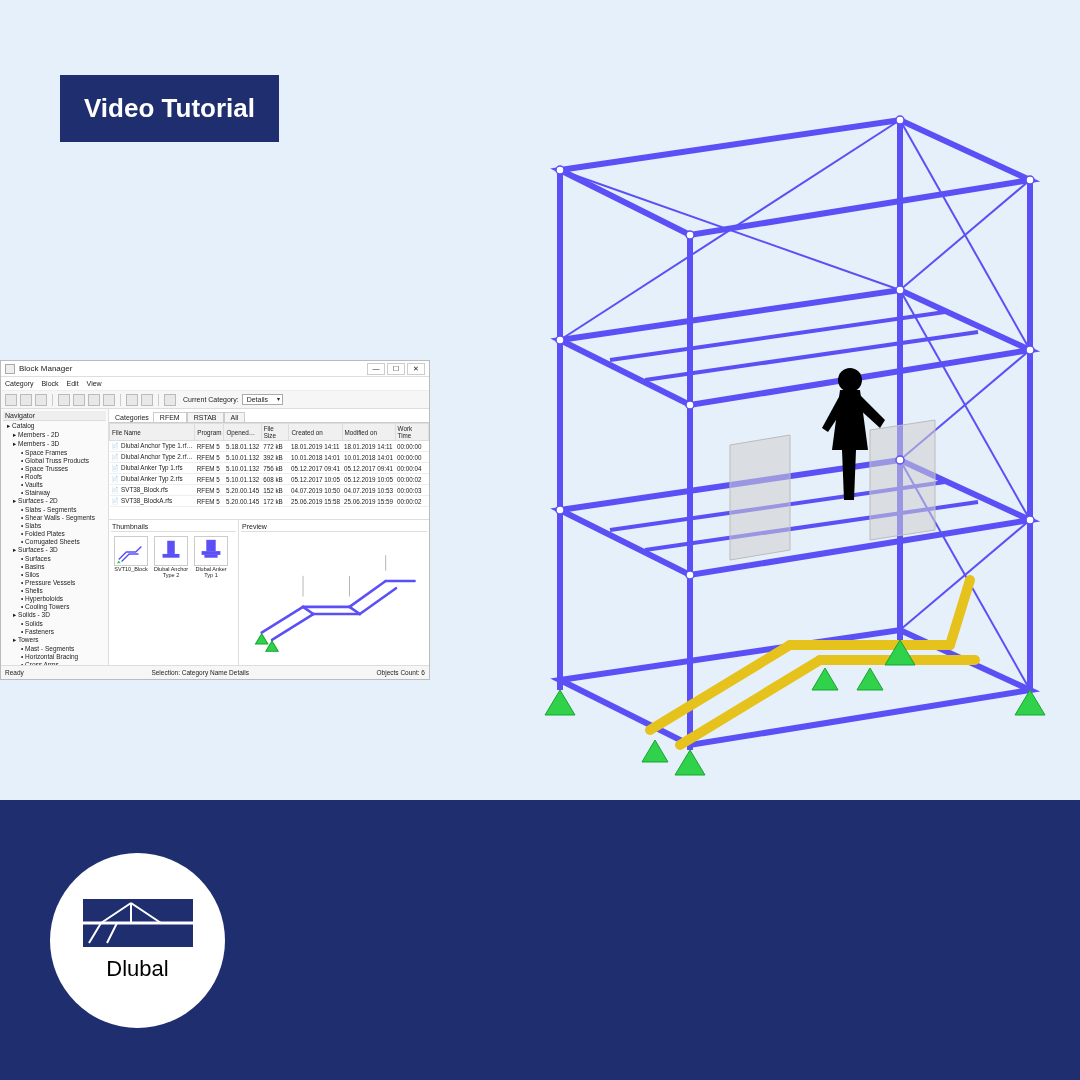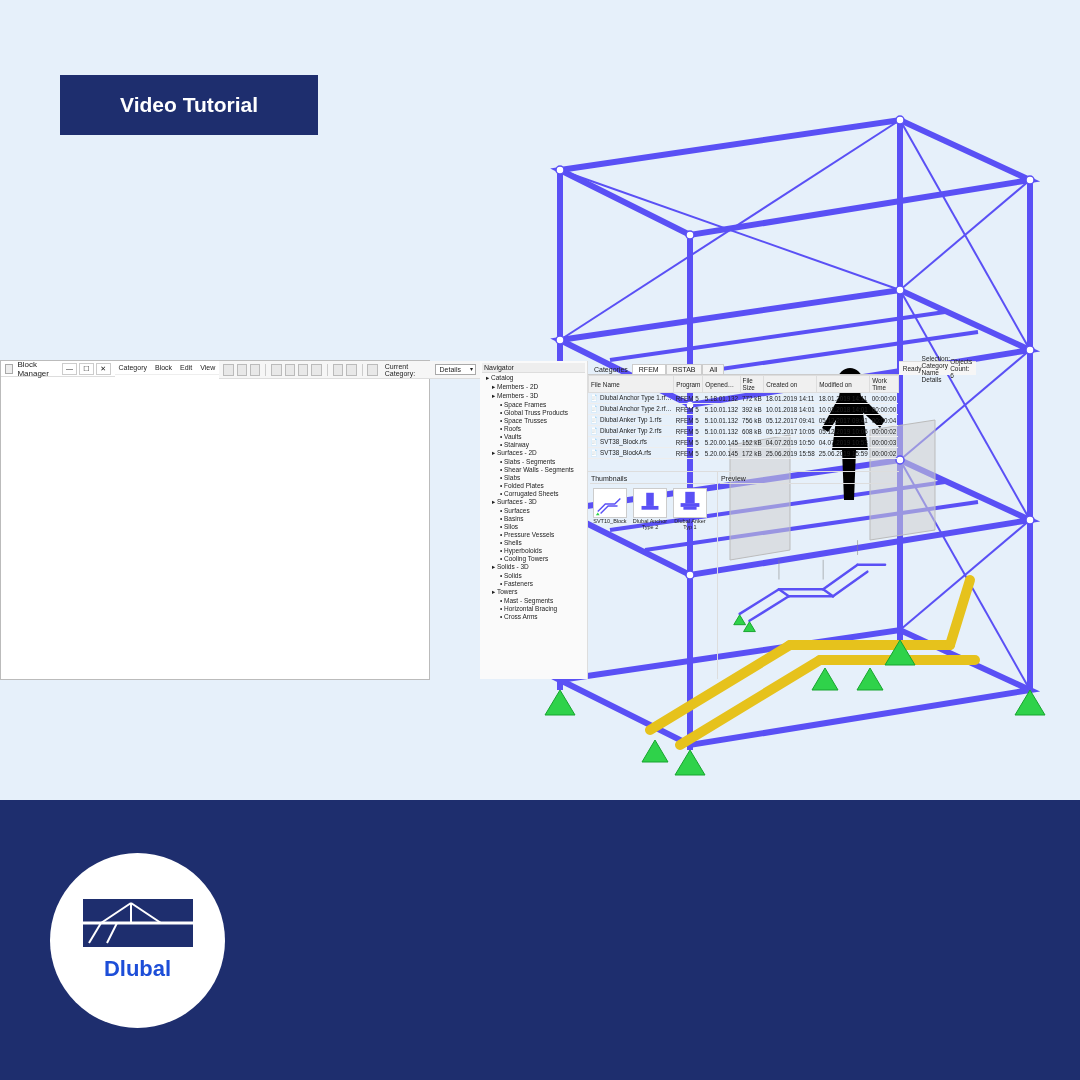--- a/index.html
+++ b/index.html
@@ -12,22 +12,22 @@
     overflow: hidden;
   }
 
   
   .badge {
     position: absolute;
     top: 75px;
     left: 60px;
     background: #1e2e6e;
     color: #fff;
-    padding: 18px 60px;
-    font-size: 21px;
+    padding: 18px 24px;
+    font-size: 26px;
     font-weight: 600;
   }
 
   
   .model-area {
     position: absolute;
     top: 50px;
     left: 430px;
     width: 640px;
     height: 740px;
@@ -39,21 +39,21 @@
     position: absolute;
     top: 360px;
     left: 0;
     width: 430px;
     height: 320px;
     background: #fff;
     border: 1px solid #bbb;
     font-size: 7px;
     color: #222;
     display: flex;
-    flex-direction: row;
+    flex-direction: column;
   }
   .bm-titlebar {
     height: 16px;
     background: #fff;
     border-bottom: 1px solid #ddd;
     display: flex;
     align-items: center;
     padding: 0 4px;
     font-size: 8px;
   }
@@ -124,21 +124,21 @@
     width: 175px; height: 175px;
     background: #fff;
     border-radius: 50%;
     display: flex;
     align-items: center;
     justify-content: center;
     flex-direction: column;
     flex-shrink: 0;
   }
   .logo-mark { width: 110px; height: 48px; }
-  .logo-text { color:#1d4ed8; font-weight:700; font-size:22px; margin-top:9px;}
+  .logo-text { color:#000000; font-weight:400; font-size:22px; margin-top:9px;}
   .banner-title {
     color:#fff; font-size:44px; font-weight:700; line-height:1.25;
   }
 </style>
 </head>
 <body>
 
 <div class="badge">
   <span>Video Tutorial</span>
 </div>

